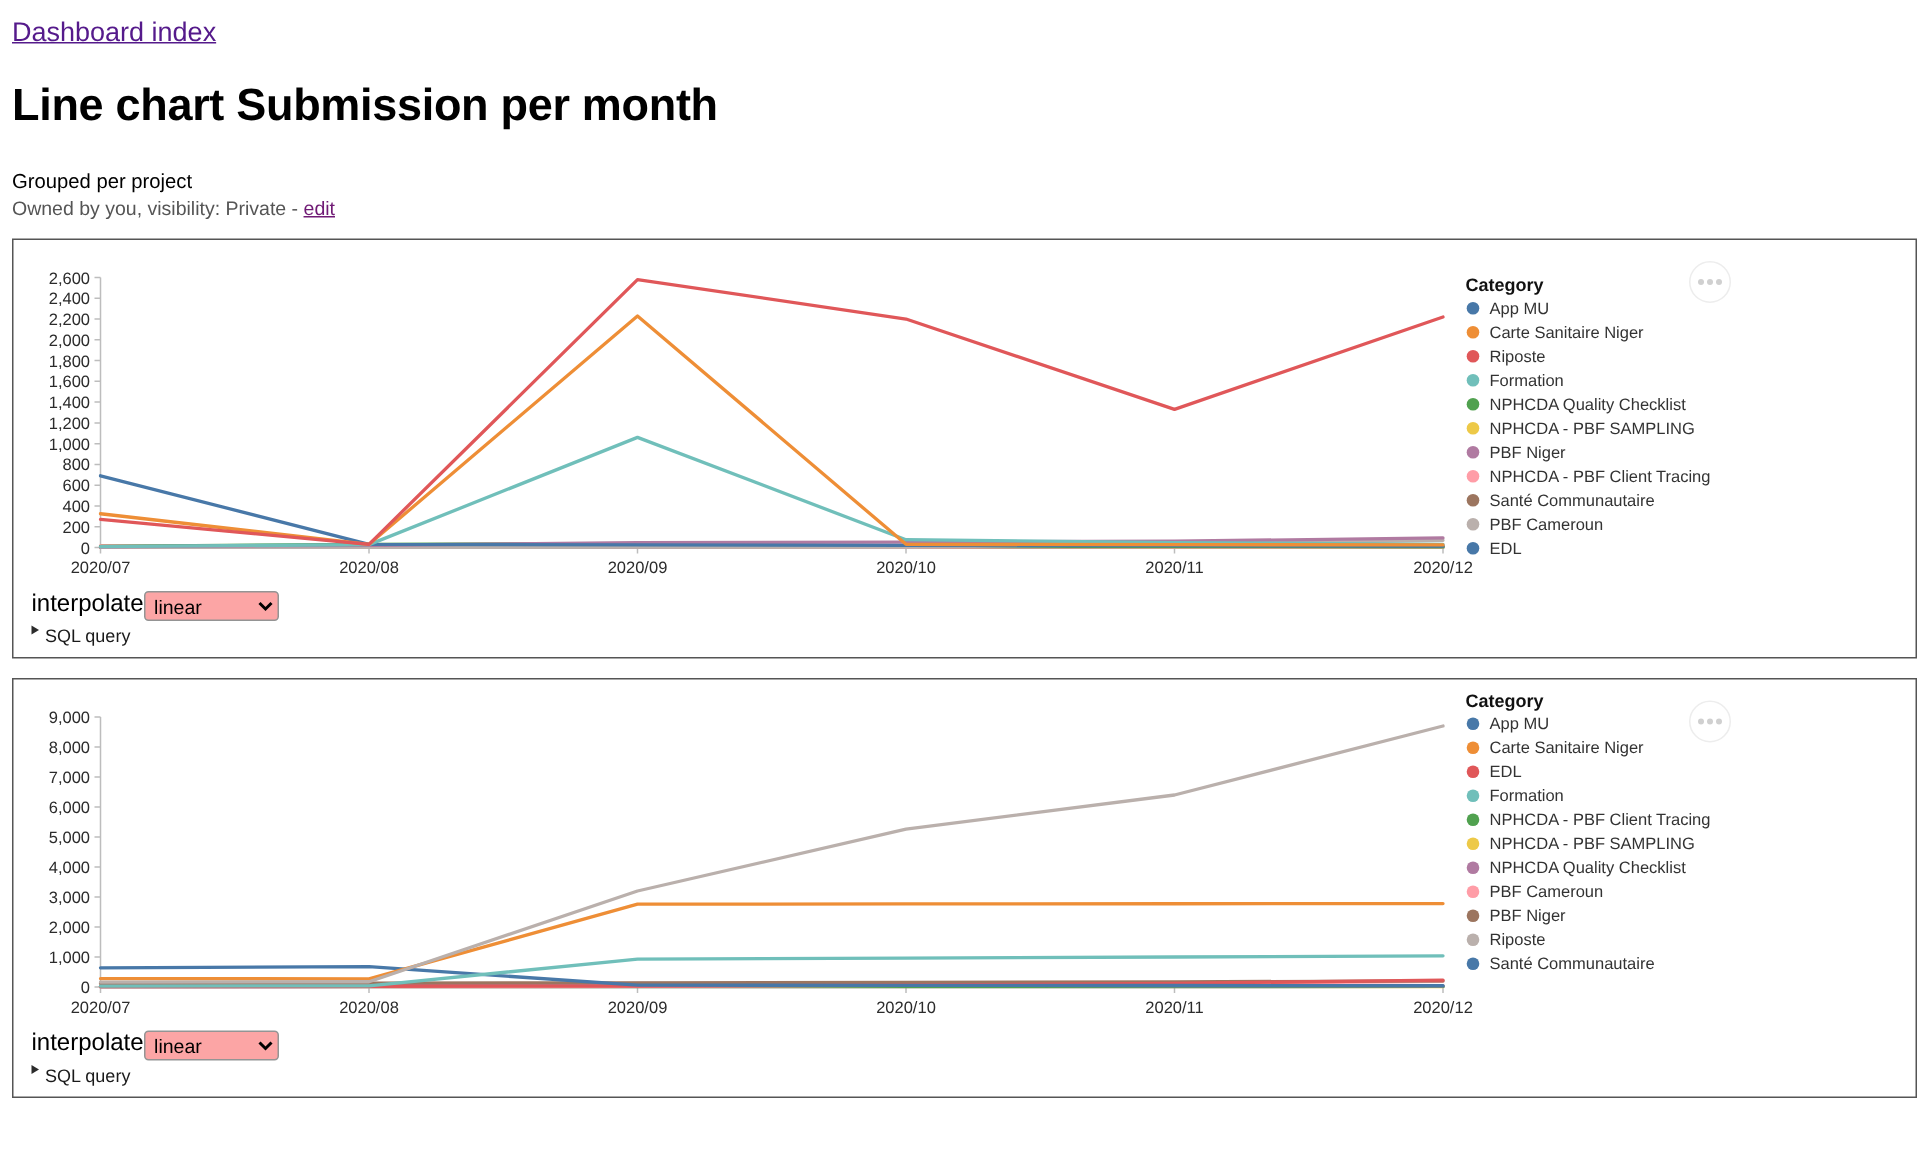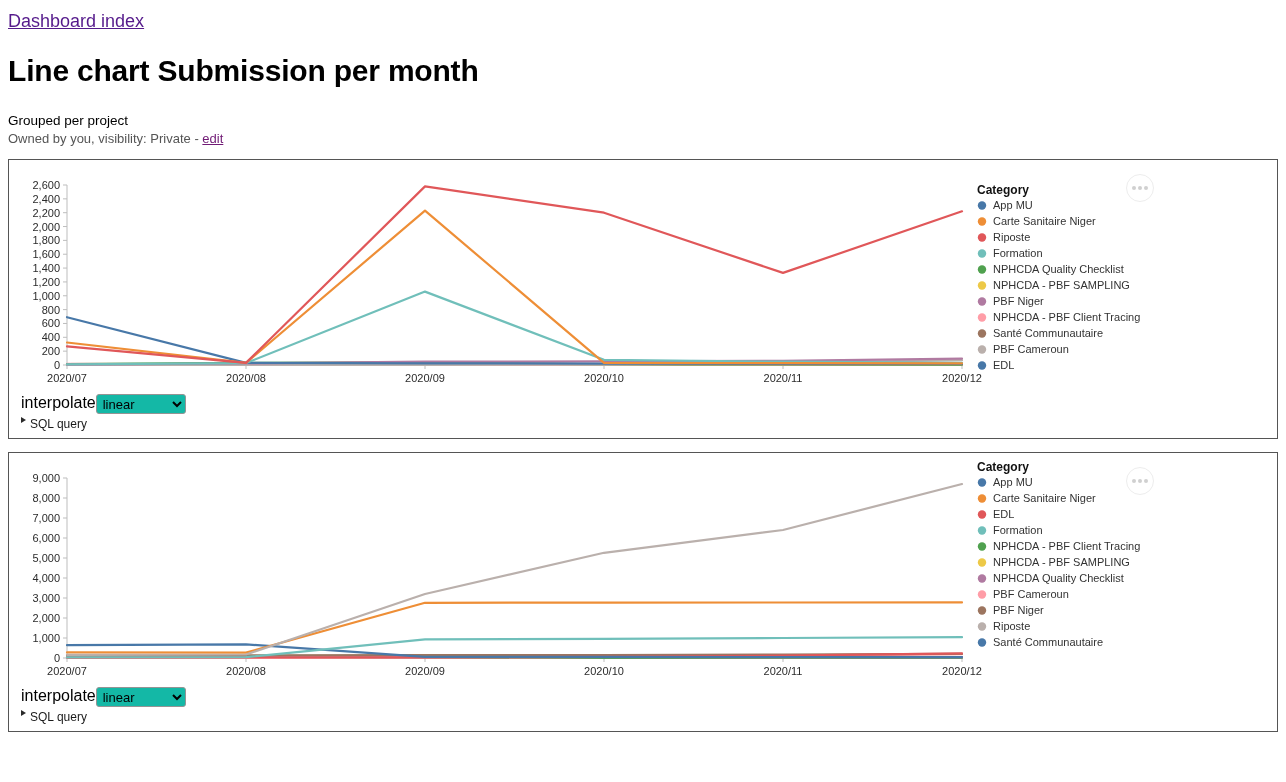--- a/index.html
+++ b/index.html
@@ -88,21 +88,21 @@
     font-size: 16px;
     color: #000;
   }
   .interp-row label { font-size: 16px; }
   select.interp-select {
     font-family: "Liberation Sans", sans-serif;
     font-size: 13px;
     padding: 1px 2px;
     border: 1px solid #949494;
     border-radius: 3px;
-    background: #14b8a6;
+    background: #fca5a5;
     width: 90px;
     height: 20px;
     color: #000;
   }
   .sql-row {
     font-size: 12px;
     color: #1a1a1a;
     margin-top: 3px;
     cursor: pointer;
     display: flex;

